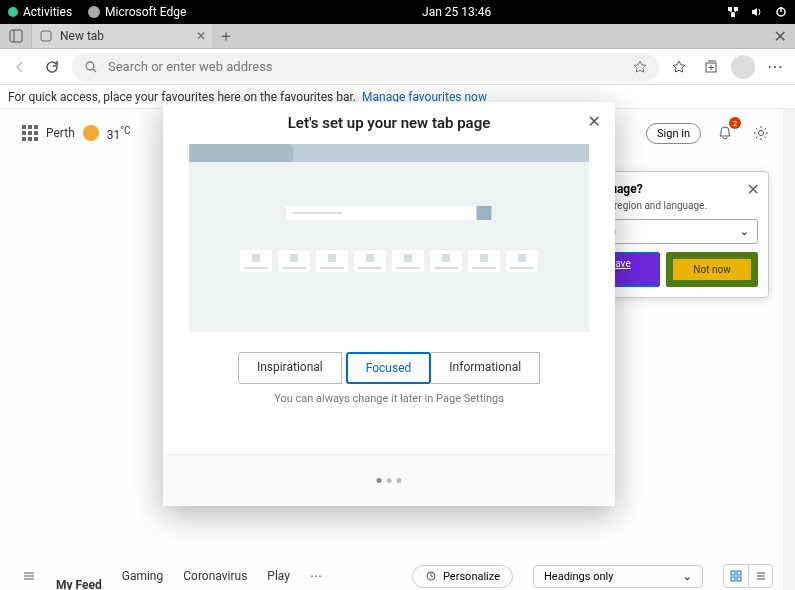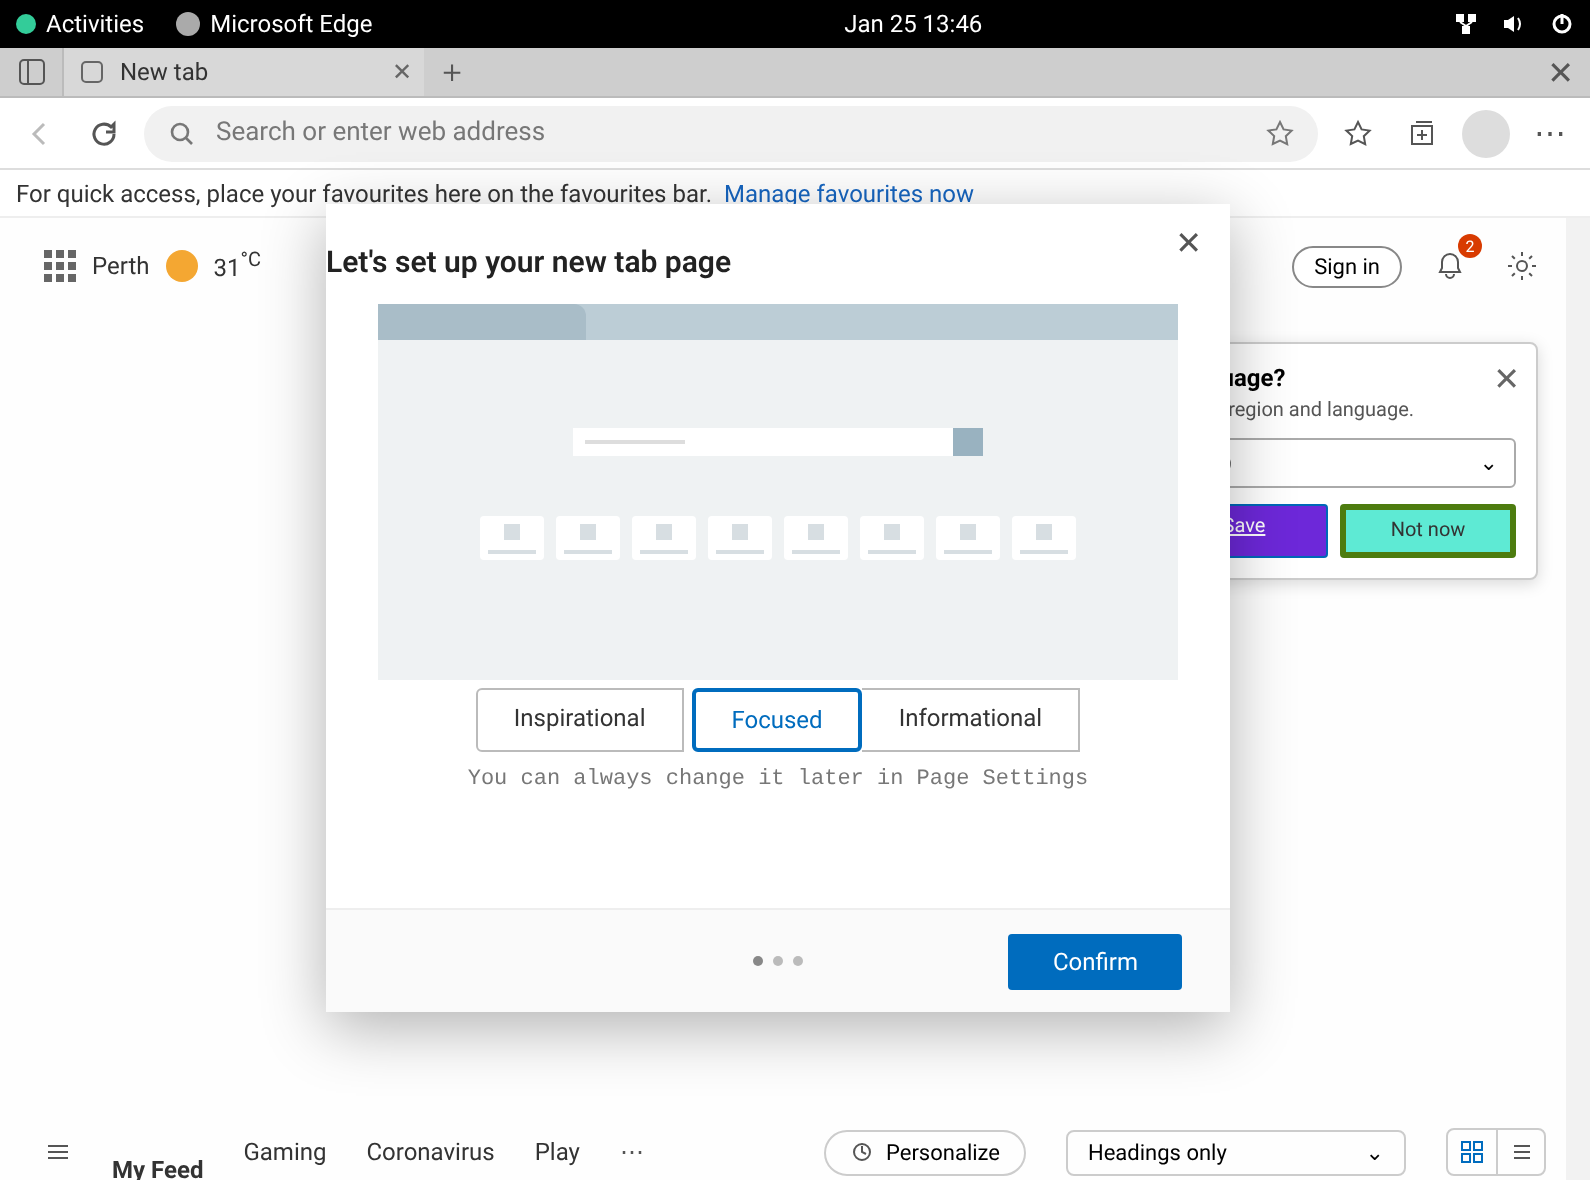--- a/index.html
+++ b/index.html
@@ -133,35 +133,35 @@
     .lang-popup .close-x { position: absolute; top: 8px; right: 8px; color: #666; cursor:pointer; }
     .lang-title { font-weight: 700; font-size: 12px; margin-bottom: 4px; }
     .lang-sub { font-size: 10px; color: #555; margin-bottom: 8px; }
     .lang-select {
       border: 1px solid #aaa; border-radius: 3px; padding: 5px 8px; font-size: 11px;
       display: flex; align-items: center; justify-content: space-between; margin-bottom: 8px;
     }
     .lang-btns { display: flex; gap: 6px; }
     .lang-btn { flex:1; padding: 5px 0; font-size: 10px; border-radius: 2px; cursor:pointer; text-align:center; }
     .lang-btn.primary { background: #6d28d9; color: #fff; border: 1px solid #0067b8; text-decoration: underline; }
-    .lang-btn.secondary { background: #5eead4; border: 3px solid #4d7c0f; color: #333; }
+    .lang-btn.secondary { background: #eab308; border: 7px solid #4d7c0f; color: #333; }
     .modal {
       position: absolute;
       left: 163px;
       top: 102px;
       width: 452px;
       height: 404px;
       background: #fff;
       box-shadow: 0 8px 30px rgba(0,0,0,0.3);
       z-index: 60;
       display: flex;
       flex-direction: column;
     }
     .modal-close { position: absolute; top: 10px; right: 14px; color: #555; cursor:pointer; font-size: 16px; }
-    .modal-title { text-align: left; font-size: 15px; font-weight: 600; padding: 20px 0 12px; color: #222; }
+    .modal-title { text-align: center; font-size: 15px; font-weight: 600; padding: 0 0 12px; color: #222; margin-top: 12px; }
     .preview {
       width: 400px;
       height: 188px;
       margin: 0 auto;
       background: #eff2f3;
       position: relative;
       overflow: hidden;
     }
     .preview-tab {
       position: absolute;
@@ -183,38 +183,38 @@
       display: flex; align-items: center;
     }
     .preview-search::after { content: ""; width: 15px; height: 14px; background: #99b2c0; position: absolute; right: 0; top: 0; }
     .preview-search::before { content: ""; position:absolute; left:6px; top:6px; width:50px; height:2px; background:#ddd; }
     .preview-tiles { position: absolute; top: 106px; left: 50%; transform: translateX(-50%); display: flex; gap: 6px; }
     .tile {
       width: 32px; height: 22px; background: #fff; border-radius: 2px; position: relative;
     }
     .tile::before { content:""; position:absolute; top:4px; left:50%; transform:translateX(-50%); width:8px; height:8px; background:#d7dee2;}
     .tile::after { content:""; position:absolute; bottom:3px; left:4px; right:4px; height:2px; background:#d7dee2;}
-    .style-tabs { display: flex; justify-content: center; margin: 4px 0 8px; }
+    .style-tabs { display: flex; justify-content: center; margin: 20px 0 8px; }
     .style-tab {
       padding: 7px 18px;
       font-size: 12px;
       border: 1px solid #bbb;
       background: #fff;
       cursor: pointer;
       color: #333;
     }
     .style-tab:first-child { border-radius: 3px 0 0 3px; }
     .style-tab.mid { border-left: none; }
     .style-tab.selected {
       border: 2px solid #006cbe;
       color: #006cbe;
       border-radius: 3px;
       margin-left: 4px;
     }
-    .modal-hint { text-align: center; font-size: 11px; color: #777; font-family: Liberation Mono, monospace; }
+    .modal-hint { text-align: center; font-size: 11px; color: #777; }
     .modal-footer {
       margin-top: auto;
       height: 52px;
       border-top: 1px solid #eee;
       display: flex;
       align-items: center;
       justify-content: flex-end;
       padding: 0 24px;
       position: relative;
       background: #fafafa;
@@ -488,15 +488,14 @@
   </div>
 
   <div class="modal-hint">You can always change it later in Page Settings</div>
 
   <div class="modal-footer">
     <div class="dots">
       <span class="active"></span>
         <span></span>
         <span></span>
     </div>
-    <button class="confirm">Confirm</button>
   </div>
 </div>
 
 </body></html>

